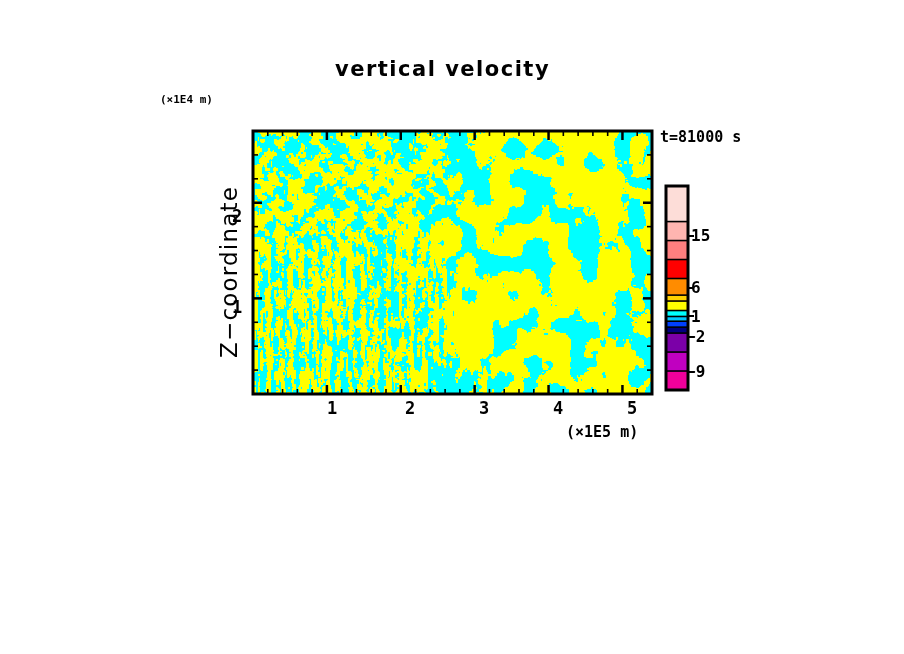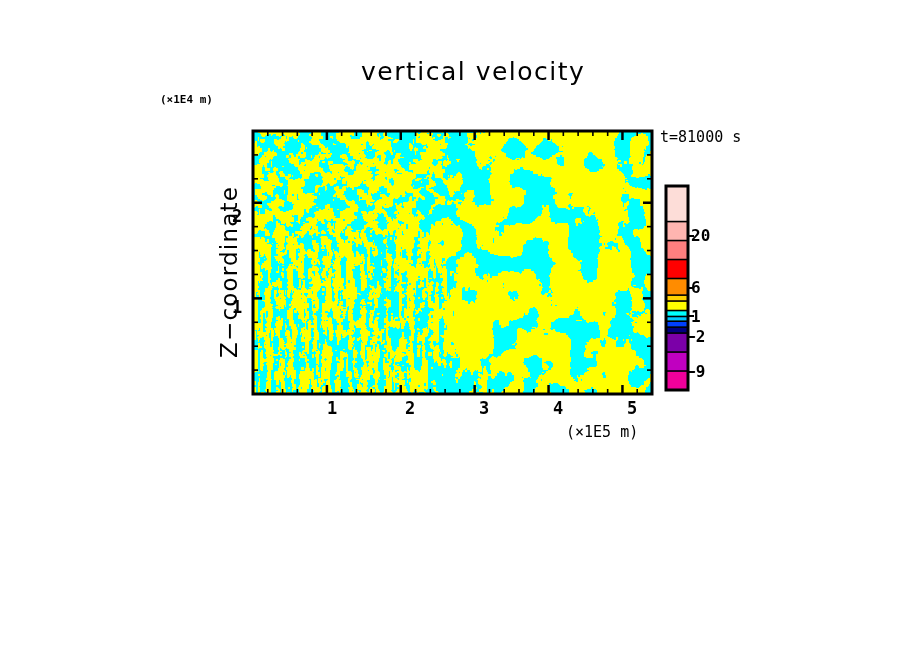--- a/index.html
+++ b/index.html
@@ -5,44 +5,43 @@
   html,body{margin:0;padding:0;}
   body{
     width:904px;height:654px;
     background:#ffffff;
     font-family:"DejaVu Sans", sans-serif;
     overflow:hidden;
     position:relative;
   }
   #root{position:absolute;left:0;top:0;width:904px;height:654px;}
 
-  .txt{position:absolute;white-space:nowrap;color:#000;}
+  .txt{position:absolute;white-space:nowrap;color:#000;font-weight:bold;}
 
   
   #title{
     left:335px;top:57px;
-    font-size:25px;
+    font-size:21px;
     letter-spacing:1.5px;
     font-family:"DejaVu Sans", sans-serif;
-    font-weight:400;
-    margin-left:26px;
+    font-weight:700;
   }
 
   #yunit{
     left:160px;top:93px;
     font-size:11px;
     font-family:"DejaVu Sans Mono", monospace;
     font-weight:bold;
     letter-spacing:0px;
   }
   #xunit{
     left:566px;top:423px;
     font-size:15px;
     font-family:"DejaVu Sans Mono", monospace;
-    font-weight:normal;
+    font-weight:bold;
   }
   #tlabel{
     left:660px;top:128px;
     font-size:15px;
     font-family:"DejaVu Sans Mono", monospace;
   }
 
   #xtitle{
     left:370px;top:447px;
     font-size:23px;
@@ -95,21 +94,21 @@
 
   <div class="ticklab" style="left:327px;top:398px;">1</div>
   <div class="ticklab" style="left:405px;top:398px;">2</div>
   <div class="ticklab" style="left:479px;top:398px;">3</div>
   <div class="ticklab" style="left:553px;top:398px;">4</div>
   <div class="ticklab" style="left:627px;top:398px;">5</div>
 
   <div class="ticklab" style="left:232px;top:297px;">1</div>
   <div class="ticklab" style="left:232px;top:206px;">2</div>
 
-  <div class="cblab" style="left:691px;top:226px;">20</div>
+  <div class="cblab" style="left:691px;top:226px;">15</div>
   <div class="cblab" style="left:691px;top:278px;">6</div>
   <div class="cblab" style="left:691px;top:307px;">1</div>
   <div class="cblab" style="left:686px;top:327px;">−2</div>
   <div class="cblab" style="left:686px;top:362px;">−9</div>
 
   <svg id="plotsvg" width="904" height="654" style="position:absolute;left:0;top:0;">
     <defs>
       <clipPath id="plotclip">
         <rect x="253" y="131" width="399" height="263"></rect>
       </clipPath>

